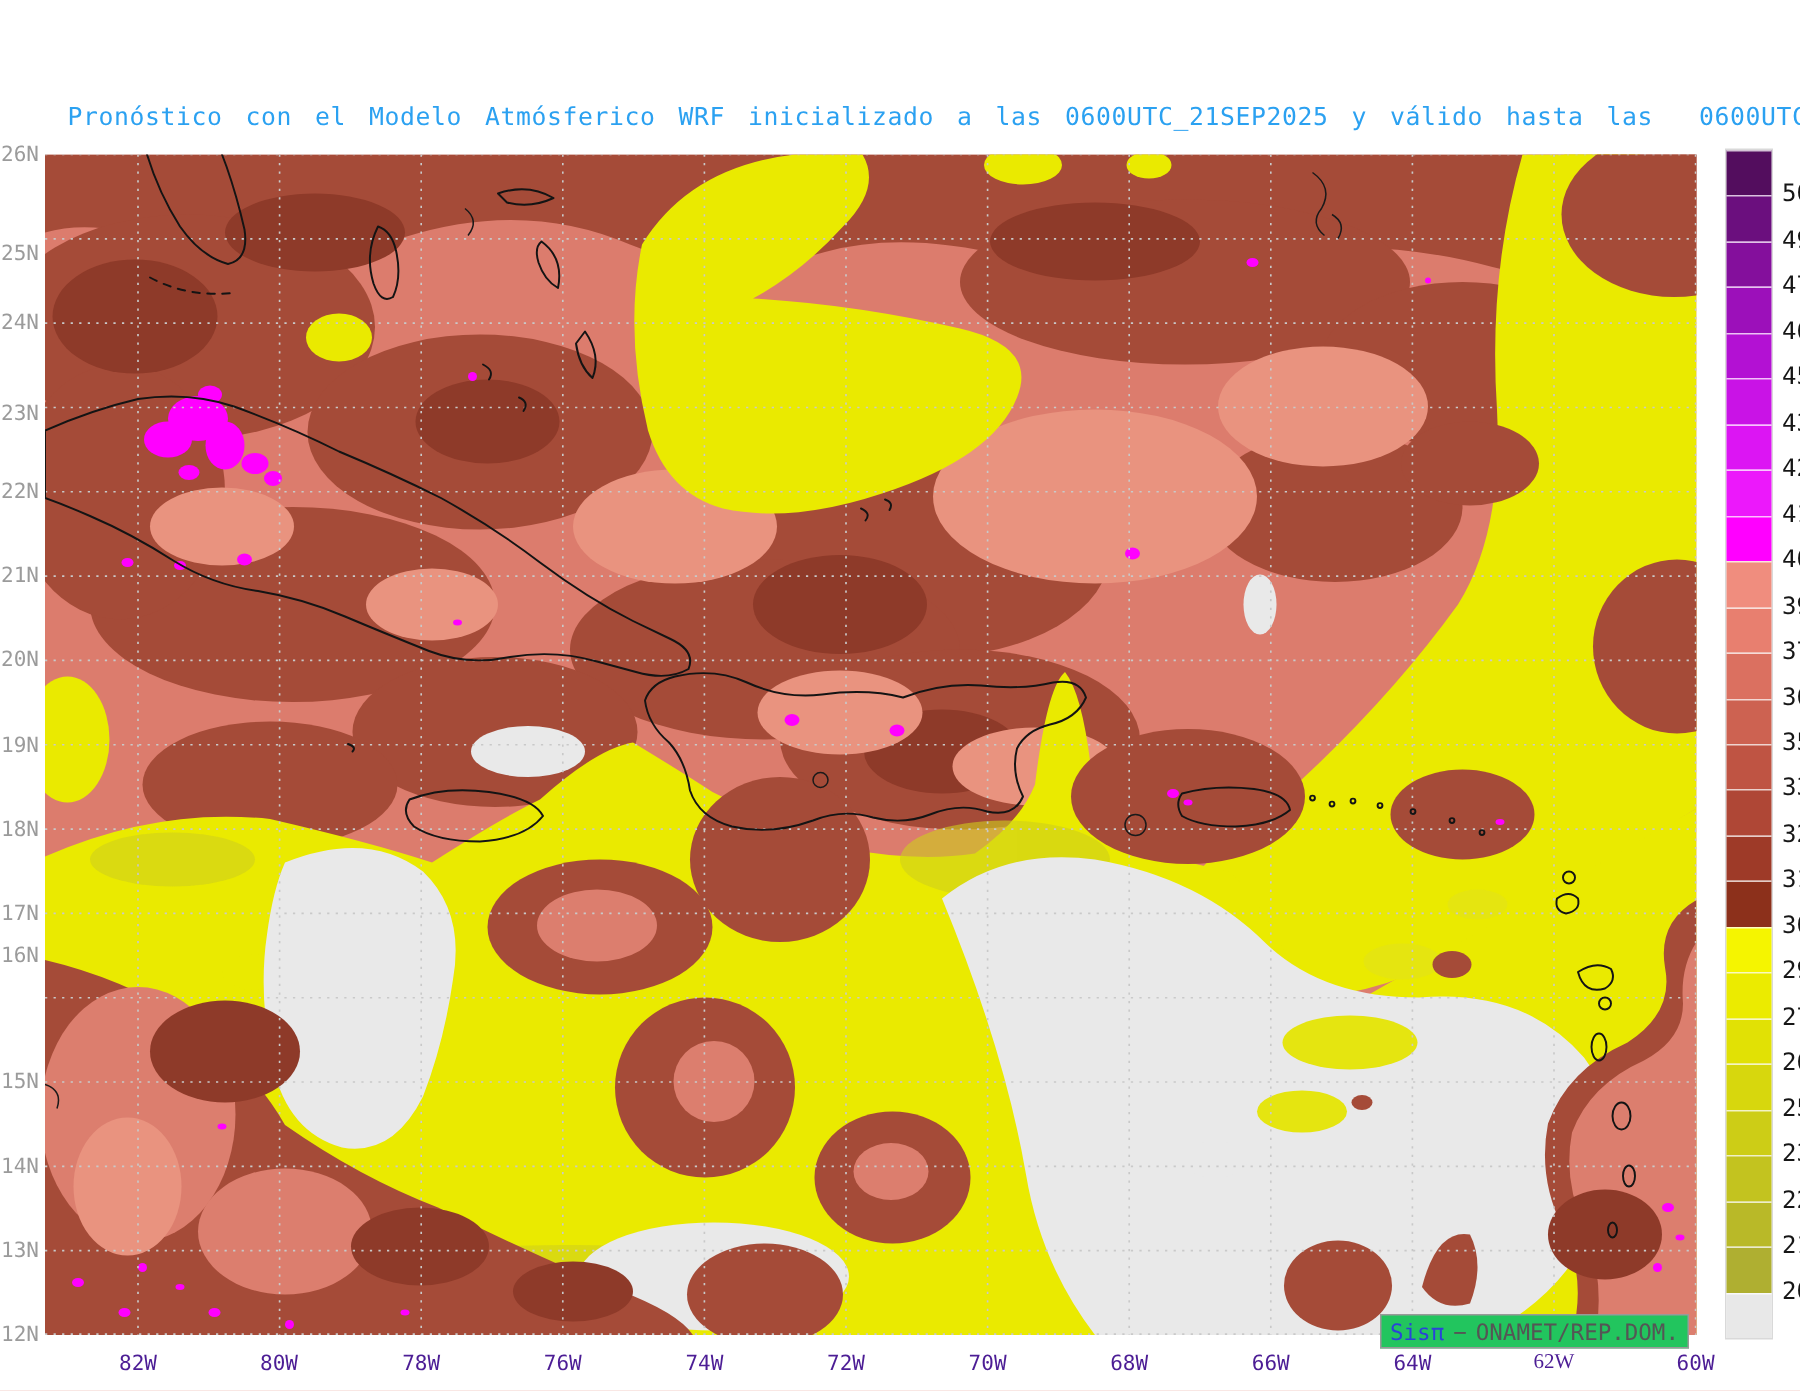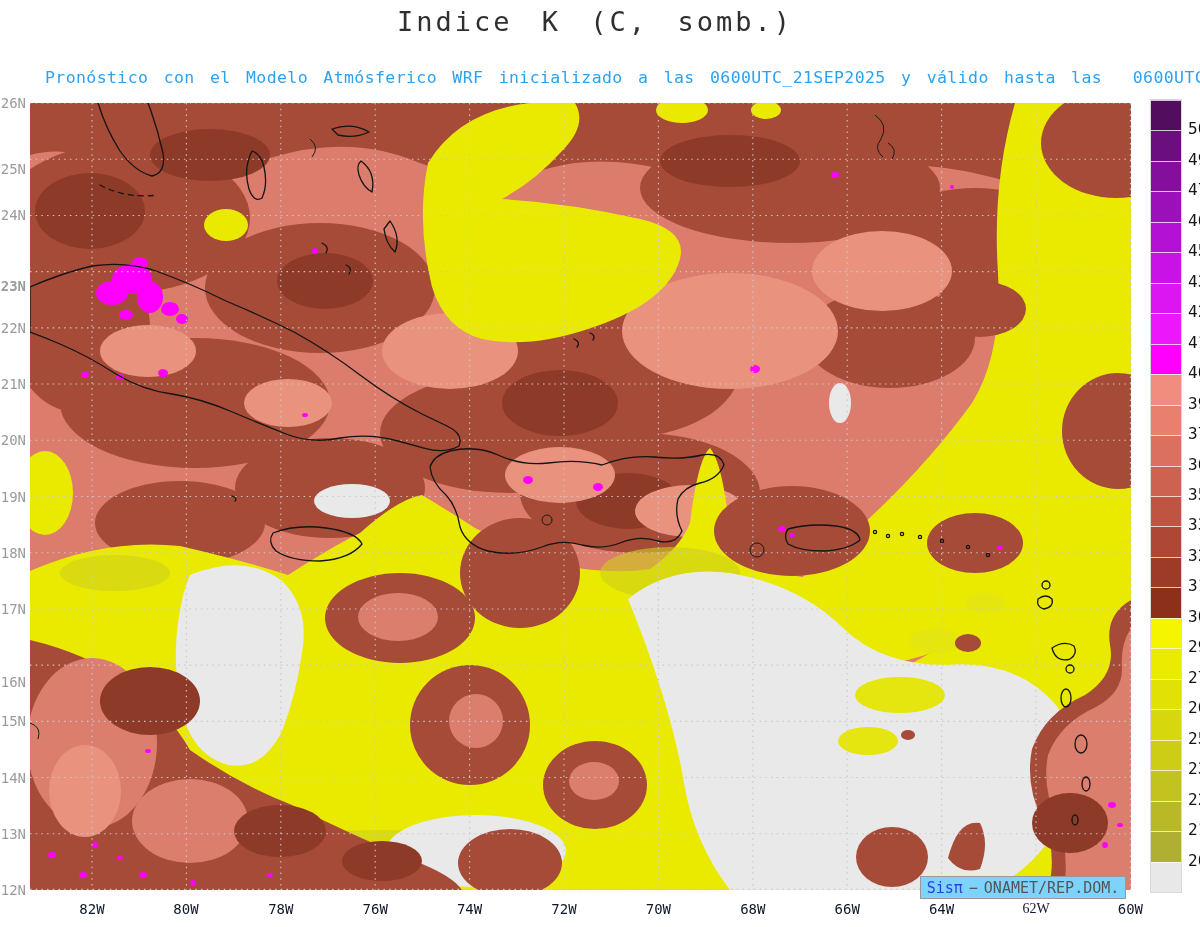--- a/index.html
+++ b/index.html
@@ -10,42 +10,41 @@
   .hdr-line1{position:absolute;top:45px;left:63px;font-size:18px;letter-spacing:1px;
              word-spacing:6px;color:#2c2cdb;white-space:pre;}
   .hdr-line1 .hdr-time{margin-left:57px;}
   .hdr-line2{position:absolute;top:68px;left:45px;font-size:16.5px;letter-spacing:.4px;
              word-spacing:5px;color:#2ba1f1;white-space:pre;}
   .map{position:absolute;left:30px;top:103px;width:1101px;height:787px;}
   .map svg{display:block;}
   .lat-axis{position:absolute;left:0;top:103px;width:27px;height:787px;}
   .lat-label{position:absolute;right:1px;font-size:14px;color:#9b9b9b;line-height:16px;white-space:nowrap;}
   .lon-axis{position:absolute;left:30px;top:899px;width:1101px;height:24px;}
-  .lon-label{position:absolute;top:2px;transform:translateX(-50%);font-size:14px;color:#0f172a;white-space:nowrap;}
+  .lon-label{position:absolute;top:2px;transform:translateX(-50%);font-size:14px;color:#4c1d95;white-space:nowrap;}
   .colorbar{position:absolute;left:1150px;top:99px;width:32px;height:792px;}
   .cb-segs{position:absolute;left:0;top:0;width:30px;height:792px;border:1px solid #d9d9d9;}
   .cb-seg{position:absolute;left:0;width:30px;border-top:1px solid rgba(255,255,255,.75);box-sizing:border-box;}
   .cb-label{position:absolute;left:38px;font-size:16px;color:#161616;white-space:nowrap;line-height:18px;}
-  .watermark{position:absolute;left:920px;top:876px;width:206px;height:23px;background:#7dd3fc;
+  .watermark{position:absolute;left:920px;top:876px;width:206px;height:23px;background:#22c55e;
              border:1px solid #999;box-sizing:border-box;display:flex;align-items:center;justify-content:center;
              font-size:15px;white-space:pre;}
   .wm-brand{color:#2b43d9;}
   .wm-sep{color:#555;margin:0 6px;}
   .wm-org{color:#555;}
   .grid-line{stroke:#c9c9c9;stroke-width:1.1;stroke-dasharray:1.5 4.2;fill:none;}
   .coast{stroke:#141414;stroke-width:1.3;fill:none;stroke-linecap:round;stroke-linejoin:round;}
   .coast-dash{stroke:#141414;stroke-width:1.3;fill:none;stroke-dasharray:5 5;}
   .contour{stroke:#1a1a1a;stroke-width:1;fill:none;}
 </style>
 </head>
 <body>
 
 <div class="page">
 
-  <div class="title">Indice K (C, somb.)</div>
 
 
   <div class="hdr-line2">Pronóstico con el Modelo Atmósferico WRF inicializado a las 0600UTC_21SEP2025 y válido hasta las  0600UTC_24SEP2025</div>
 
   <div class="map">
     <svg width="1101" height="787" viewBox="0 0 1101 787" xmlns="http://www.w3.org/2000/svg">
 
       <rect width="1101" height="787" fill="#DC7C6D"></rect>
 
       <g fill="#A54B38">
@@ -264,28 +263,28 @@
           <path d="M560,230 q6,2 3,7"></path>
         </g>
       </g>
     </svg>
   </div>
 
   <div class="lat-axis" id="lat-axis">
       <div class="lat-label" style="top: -8px;">26N</div>
       <div class="lat-label" style="top: 58px; padding-left: 41px;">25N</div>
       <div class="lat-label" style="top: 104.429px;">24N</div>
-      <div class="lat-label" style="top: 175px; font-weight: bold;">23N</div>
+      <div class="lat-label" style="top: 165px;">23N</div>
       <div class="lat-label" style="top: 216.857px;">22N</div>
       <div class="lat-label" style="top: 273.071px;">21N</div>
       <div class="lat-label" style="top: 329.286px;">20N</div>
       <div class="lat-label" style="top: 385.5px;">19N</div>
       <div class="lat-label" style="top: 441.714px;">18N</div>
       <div class="lat-label" style="top: 497.929px;">17N</div>
-      <div class="lat-label" style="top: 571px;">16N</div>
+      <div class="lat-label" style="top: 526px;">16N</div>
       <div class="lat-label" style="top: 610.357px;">15N</div>
       <div class="lat-label" style="top: 666.571px;">14N</div>
       <div class="lat-label" style="top: 722.786px;">13N</div>
       <div class="lat-label" style="top: 779px;">12N</div>
     </div>
   <div class="lon-axis" id="lon-axis">
       <div class="lon-label" style="left: 62px;">82W</div>
       <div class="lon-label" style="left: 156px;">80W</div>
       <div class="lon-label" style="left: 250.8px;">78W</div>
       <div class="lon-label" style="left: 345.2px;">76W</div>

